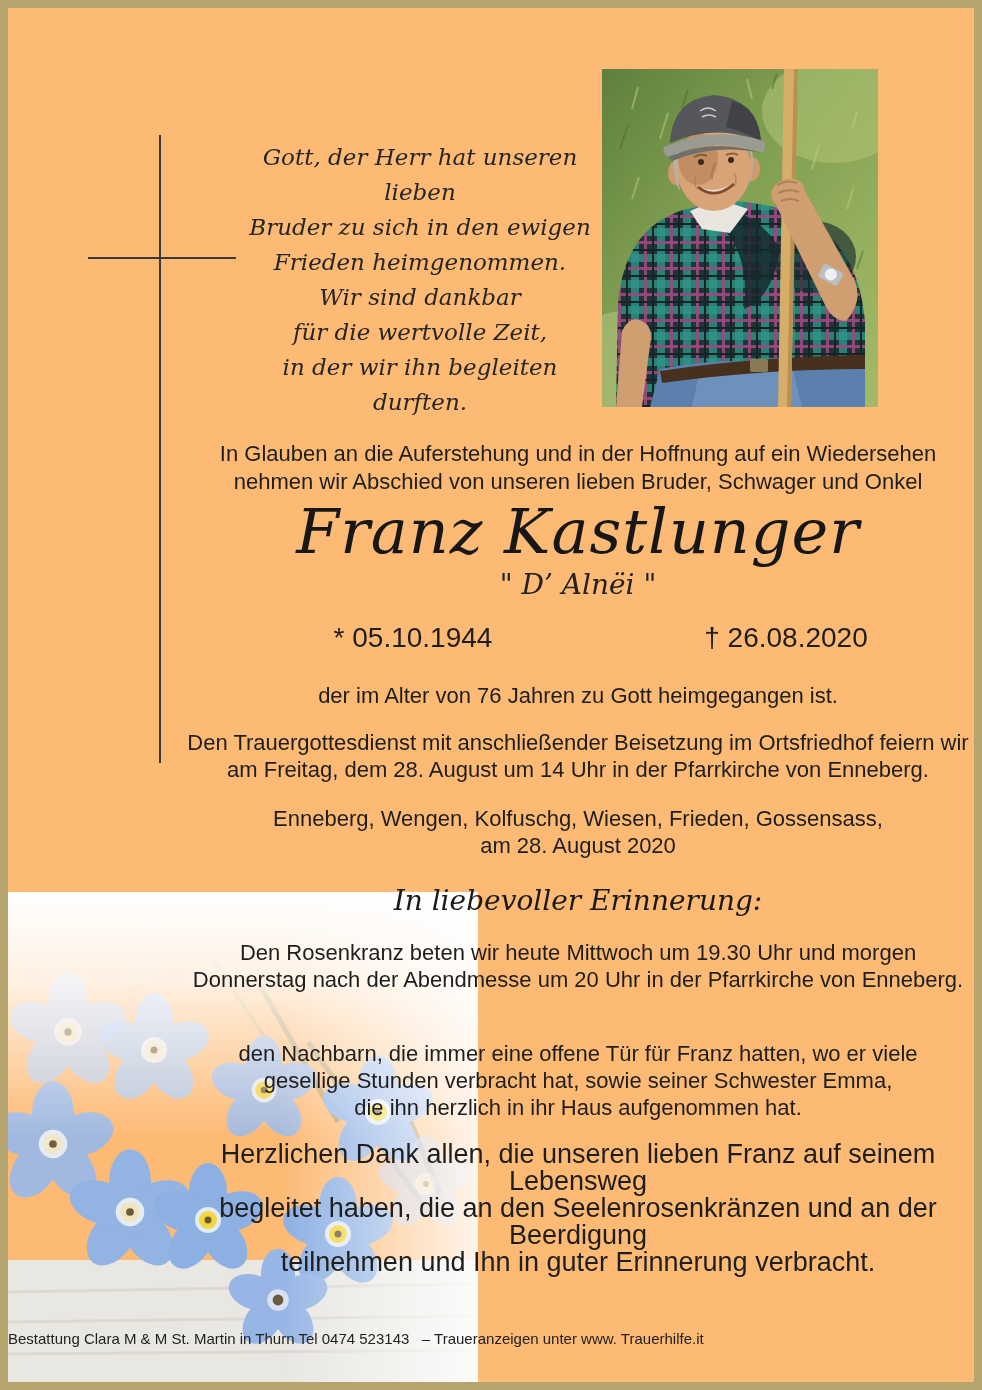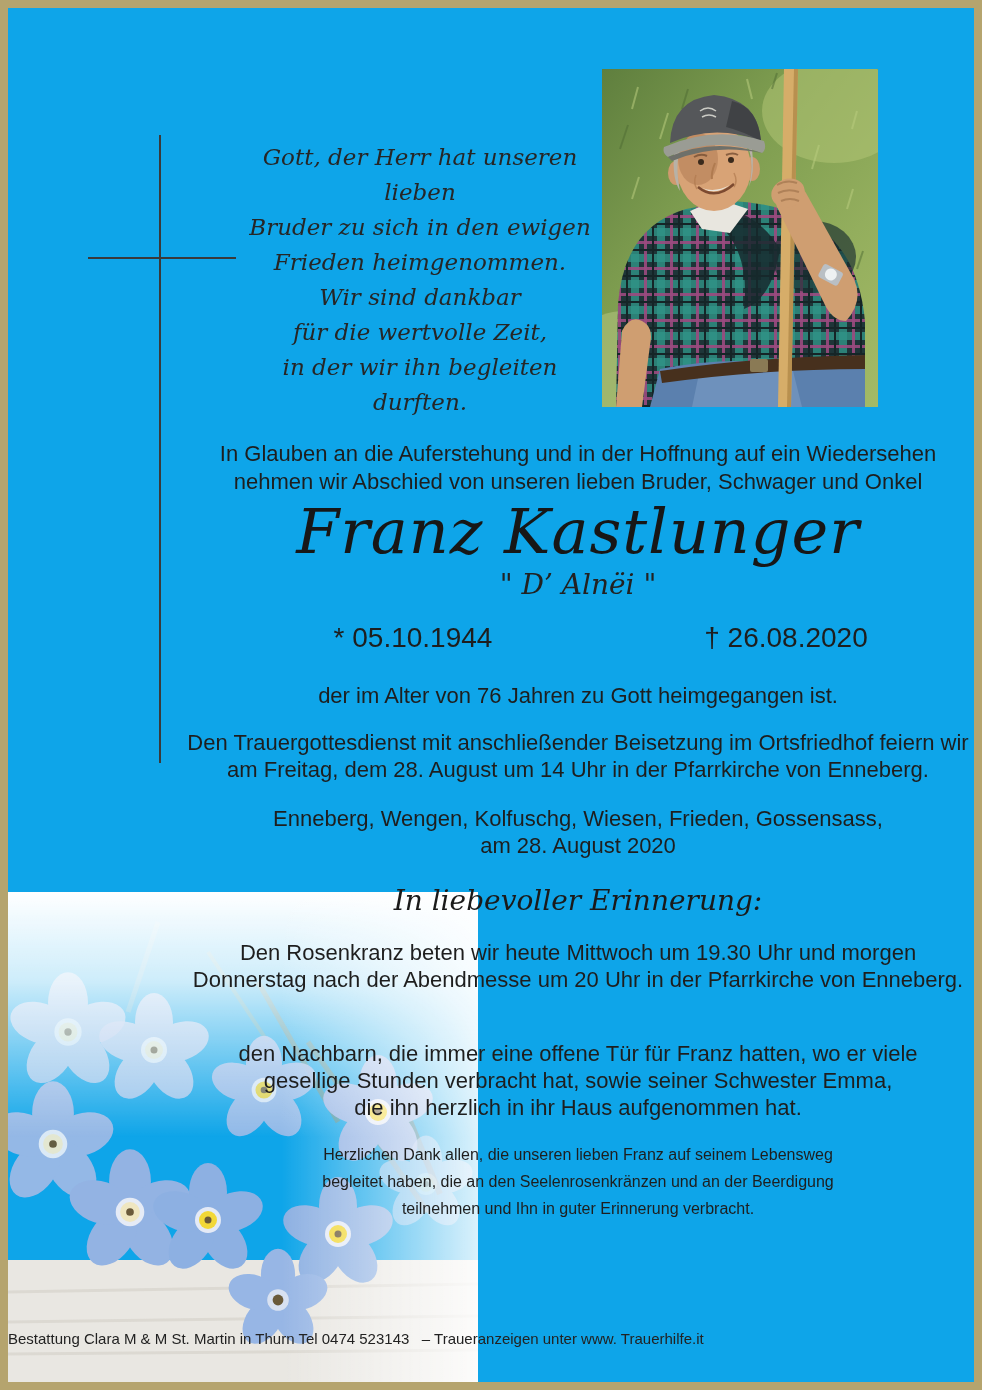--- a/index.html
+++ b/index.html
@@ -1,18 +1,18 @@
 <!DOCTYPE html>
 <html><head>
 <meta charset="utf-8">
 <style>
   html,body { margin:0; padding:0; background:#ffffff; }
   .page {
     position:relative; width:982px; height:1390px; box-sizing:border-box;
-    background:#0ea5e9; border:8px solid #b5a46e; overflow:hidden;
+    background:#fdba74; border:8px solid #b5a46e; overflow:hidden;
     font-family:"Liberation Sans", sans-serif; color:#1e1e1e;
   }
   .script { font-family:"DejaVu Serif", serif; font-style:italic; }
 
   
   .cross-v { position:absolute; left:151px; top:127px; width:2px; height:628px; background:#3a3a3a; }
   .cross-h { position:absolute; left:80px; top:249px; width:148px; height:2px; background:#3a3a3a; }
 
   
   .verse {
@@ -36,21 +36,21 @@
   .dates span { position:absolute; transform:translateX(-50%); white-space:nowrap; }
   .date-birth { left:253px; top:0; }
   .date-death { left:626px; top:0; }
   .age     { margin-top:18px !important; font-size:22px; line-height:27px; }
   .funeral { margin-top:20px !important; font-size:22px; line-height:27px; }
   .places  { margin-top:22px !important; font-size:22px; line-height:27px; }
   .rem-head  { margin-top:24px !important; font-size:28px; line-height:36px; color:#1a1a1a; }
   .rem-lines { margin-top:2px !important; font-size:22px; line-height:27px; }
   .rosary  { margin-top:20px !important; font-size:22px; line-height:27px; }
   .thanks  { margin-top:20px !important; font-size:22px; line-height:27px; }
-  .farewell{ margin-top:20px !important; font-size:16px; line-height:27px; }
+  .farewell{ margin-top:20px !important; font-size:27px; line-height:27px; }
 
   .footer {
     position:absolute; left:0; right:0; top:1322px; z-index:2;
     text-align:left; font-size:15px; color:#222; white-space:pre-wrap;
   }
 </style>
 </head>
 <body>
 
 <div class="page">

